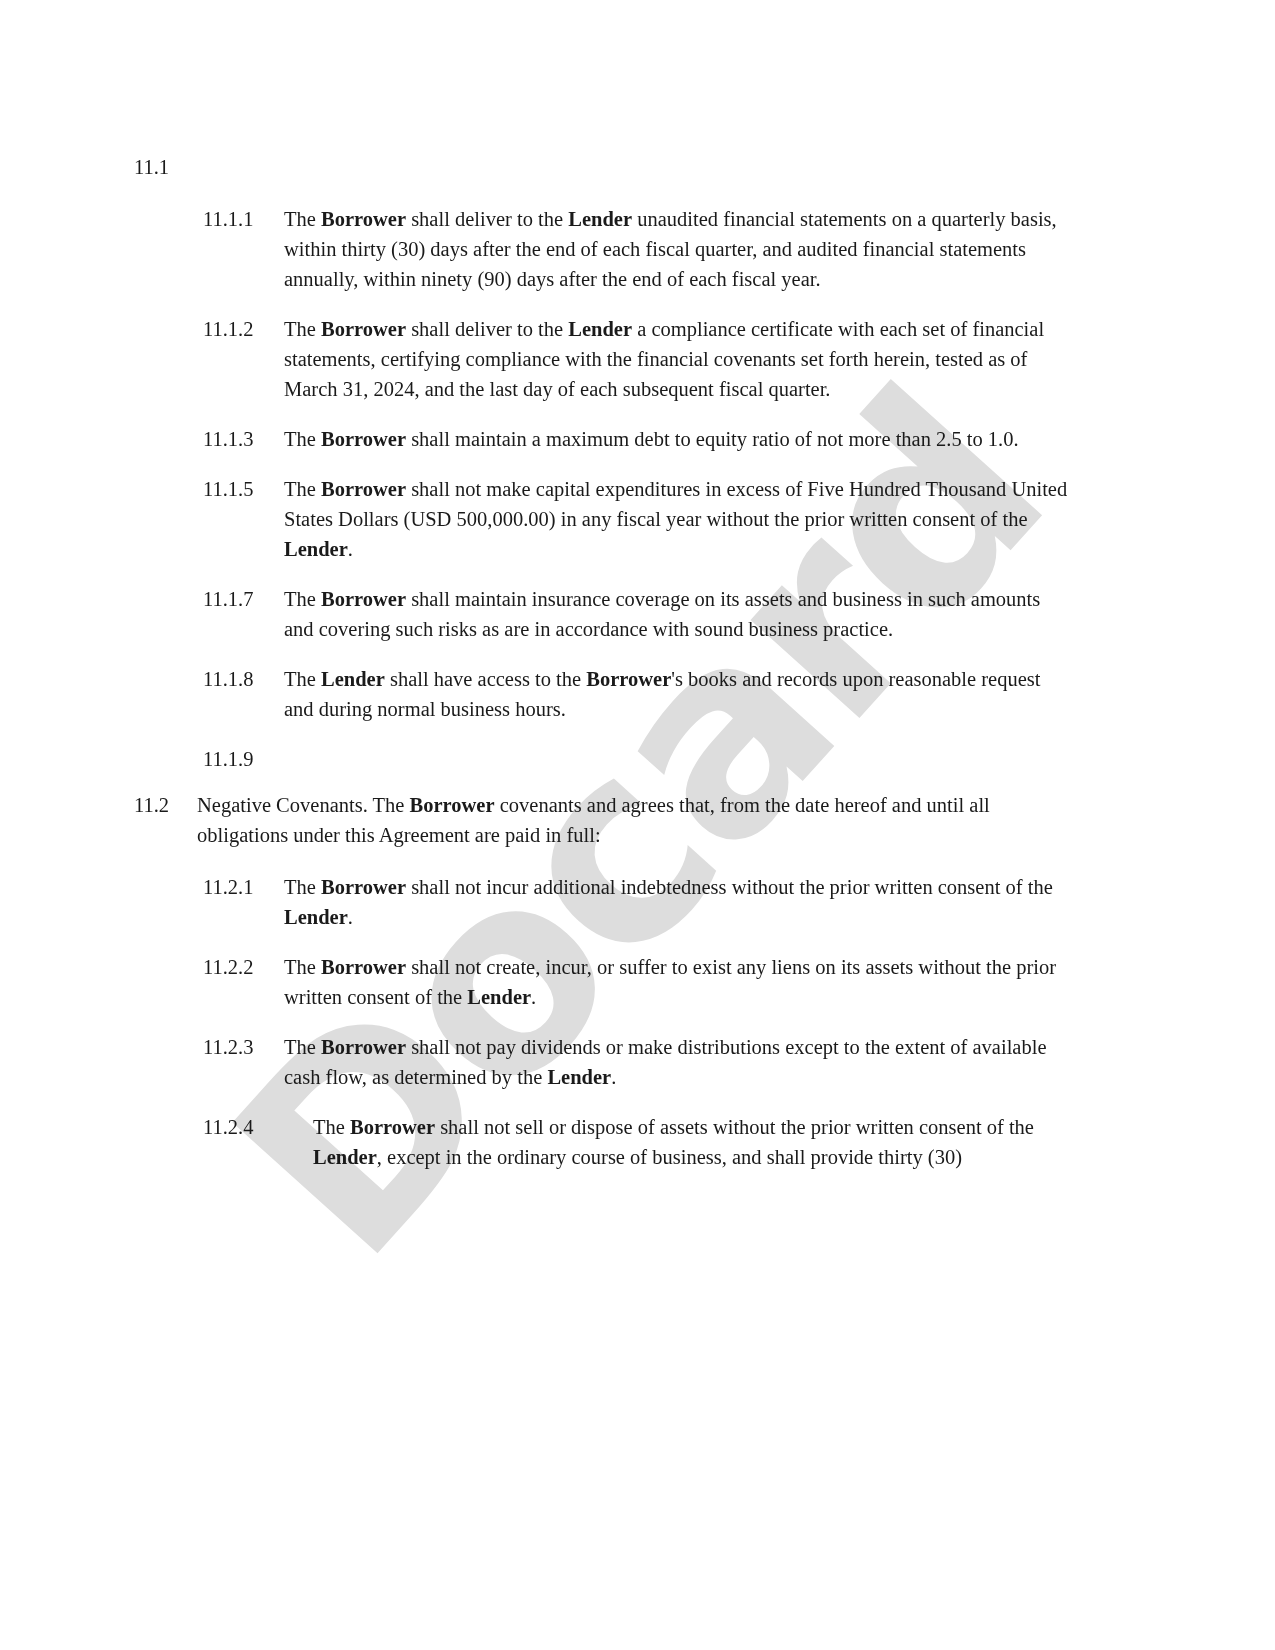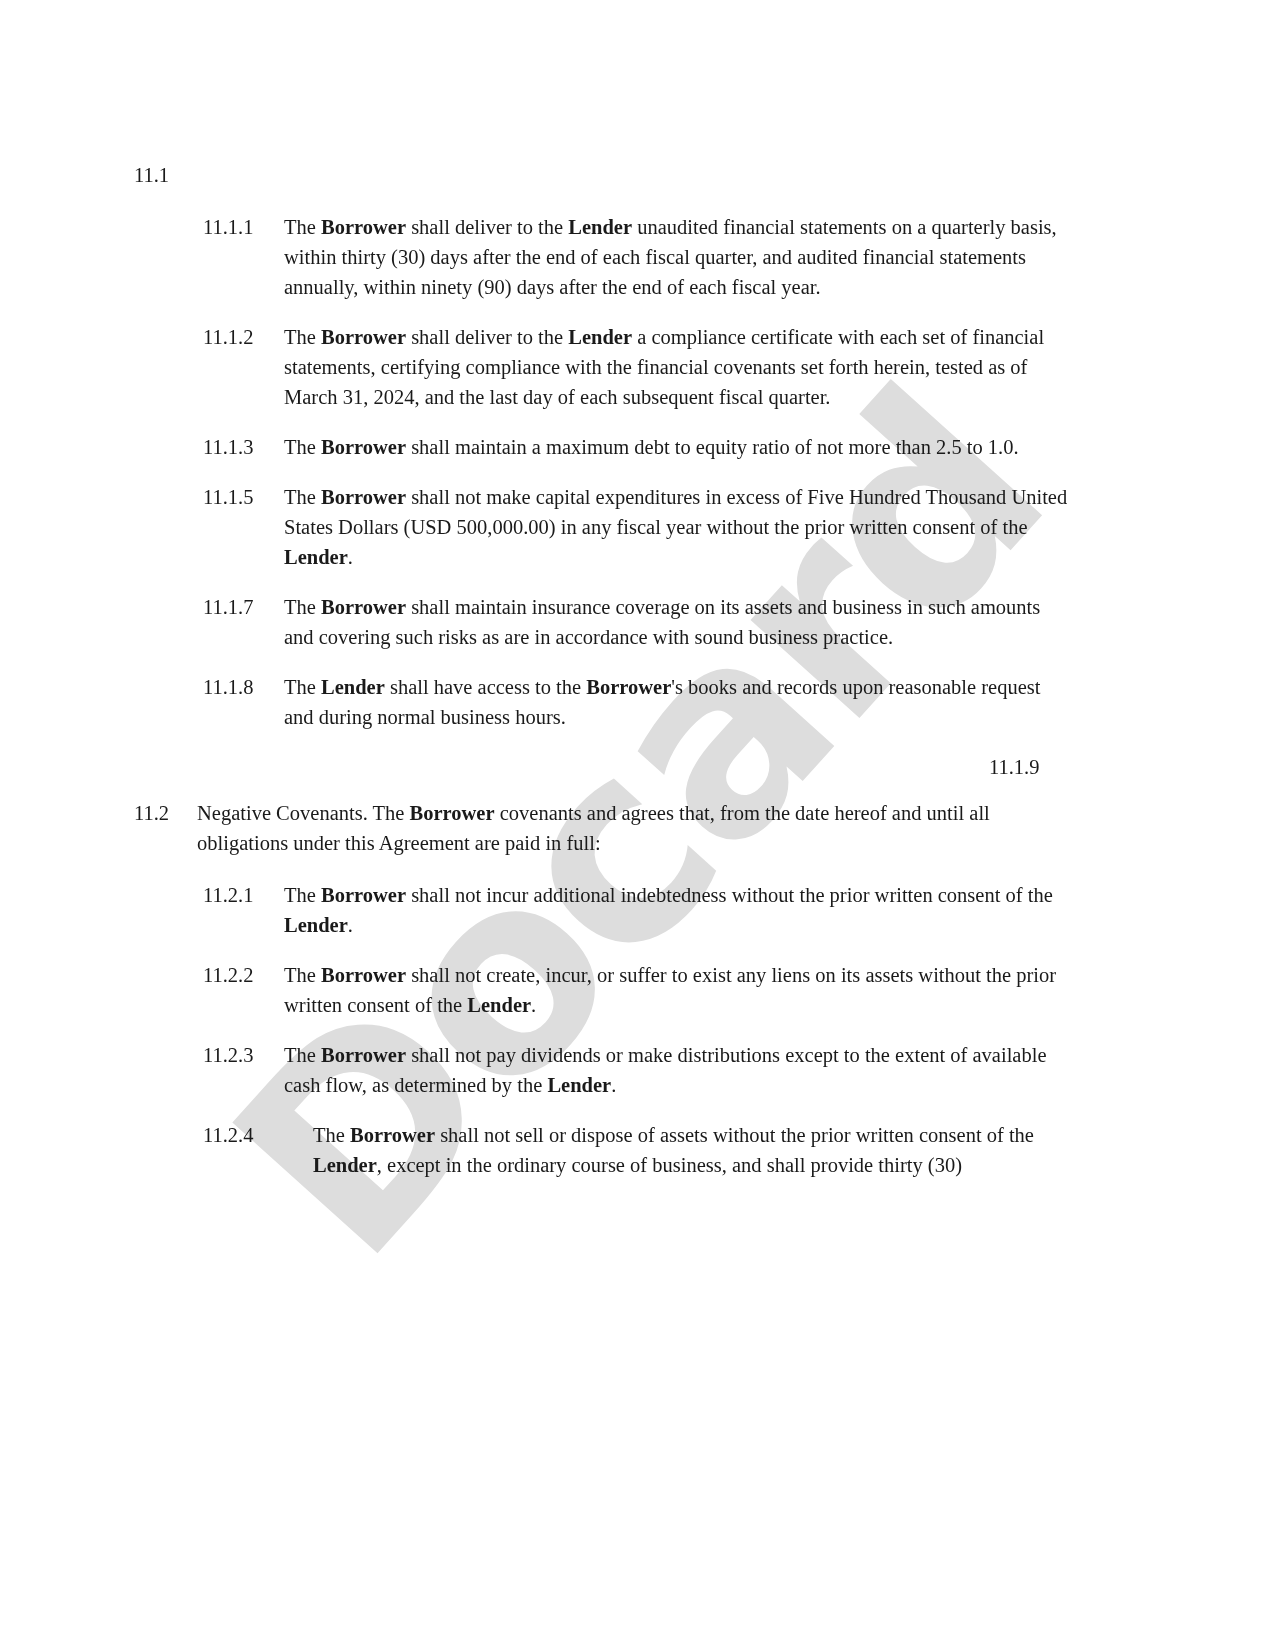--- a/index.html
+++ b/index.html
@@ -38,21 +38,21 @@
     color: #dddddd;
     white-space: nowrap;
     user-select: none;
     line-height: 1;
   }
 
   
   .doc-body {
     position: absolute;
     left: 0;
-    top: 8px;
+    top: 0;
     width: 1275px;
     padding-top: 152px;
     z-index: 1;
   }
 
   .clause {
     display: flex;
     align-items: flex-start;
     margin: 0 0 19px 0;
   }
@@ -78,21 +78,21 @@
     flex: 1 1 auto;
     font-size: 20.5px;
     line-height: 30px;
     text-align: left;
   }
   .clause-text b { font-weight: 700; }
 
   .subclauses { margin: 0; padding: 0; }
 
   .clause.level-1.has-sub { margin-bottom: 22px; }
-  .clause.level-2 { margin-bottom: 20px; justify-content: flex-end; }
+  .clause.level-2 { margin-bottom: 20px; }
   .clause.level-2:last-child { margin-bottom: 0; gap: 29px; }
 
   .group { margin-bottom: 16px; }
   .group:last-child { margin-bottom: 16px; }
 </style>
 </head>
 <body>
 
 <div class="page">
 

